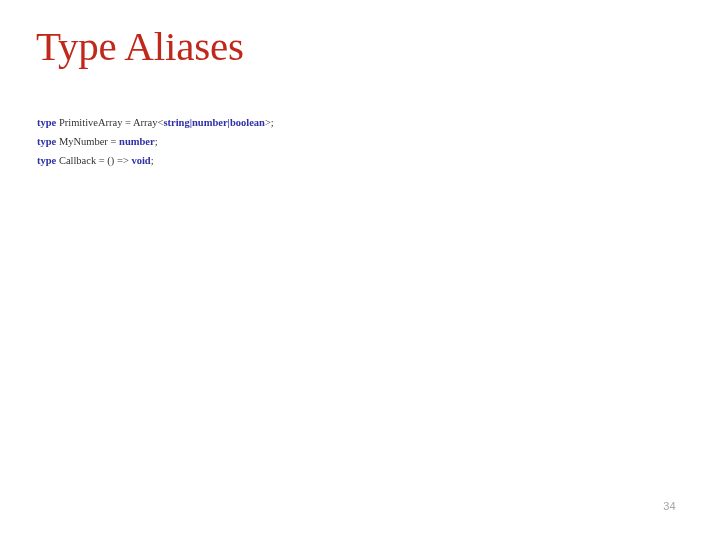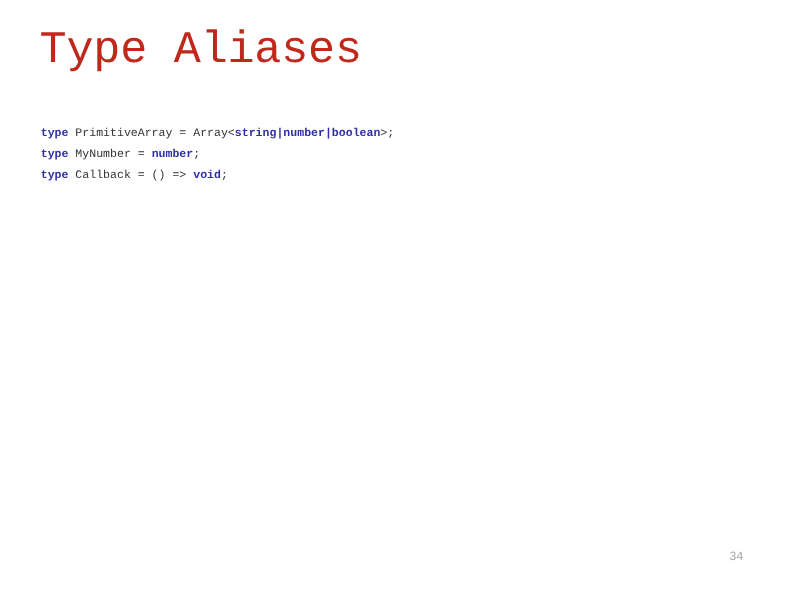--- a/index.html
+++ b/index.html
@@ -21,35 +21,35 @@
     height: 540px;
     background: #ffffff;
     box-sizing: border-box;
   }
 
   
   .slide-title {
     position: absolute;
     left: 36px;
     top: 22px;
-    font-family: Liberation Mono, monospace;
+    font-family: Liberation Serif, serif;
     font-size: 41px;
     font-weight: 400;
     line-height: 1.18;
     letter-spacing: -0.2px;
     color: #c0281c;
     white-space: nowrap;
   }
 
   
   .code-block {
     position: absolute;
     left: 37px;
     top: 113px;
-    font-family: Liberation Mono, monospace;
+    font-family: Liberation Serif, serif;
     font-size: 10.5px;
     line-height: 19px;
     color: #333333;
     white-space: pre;
   }
   .code-line {
     white-space: pre;
     height: 19px;
     line-height: 19px;
   }

